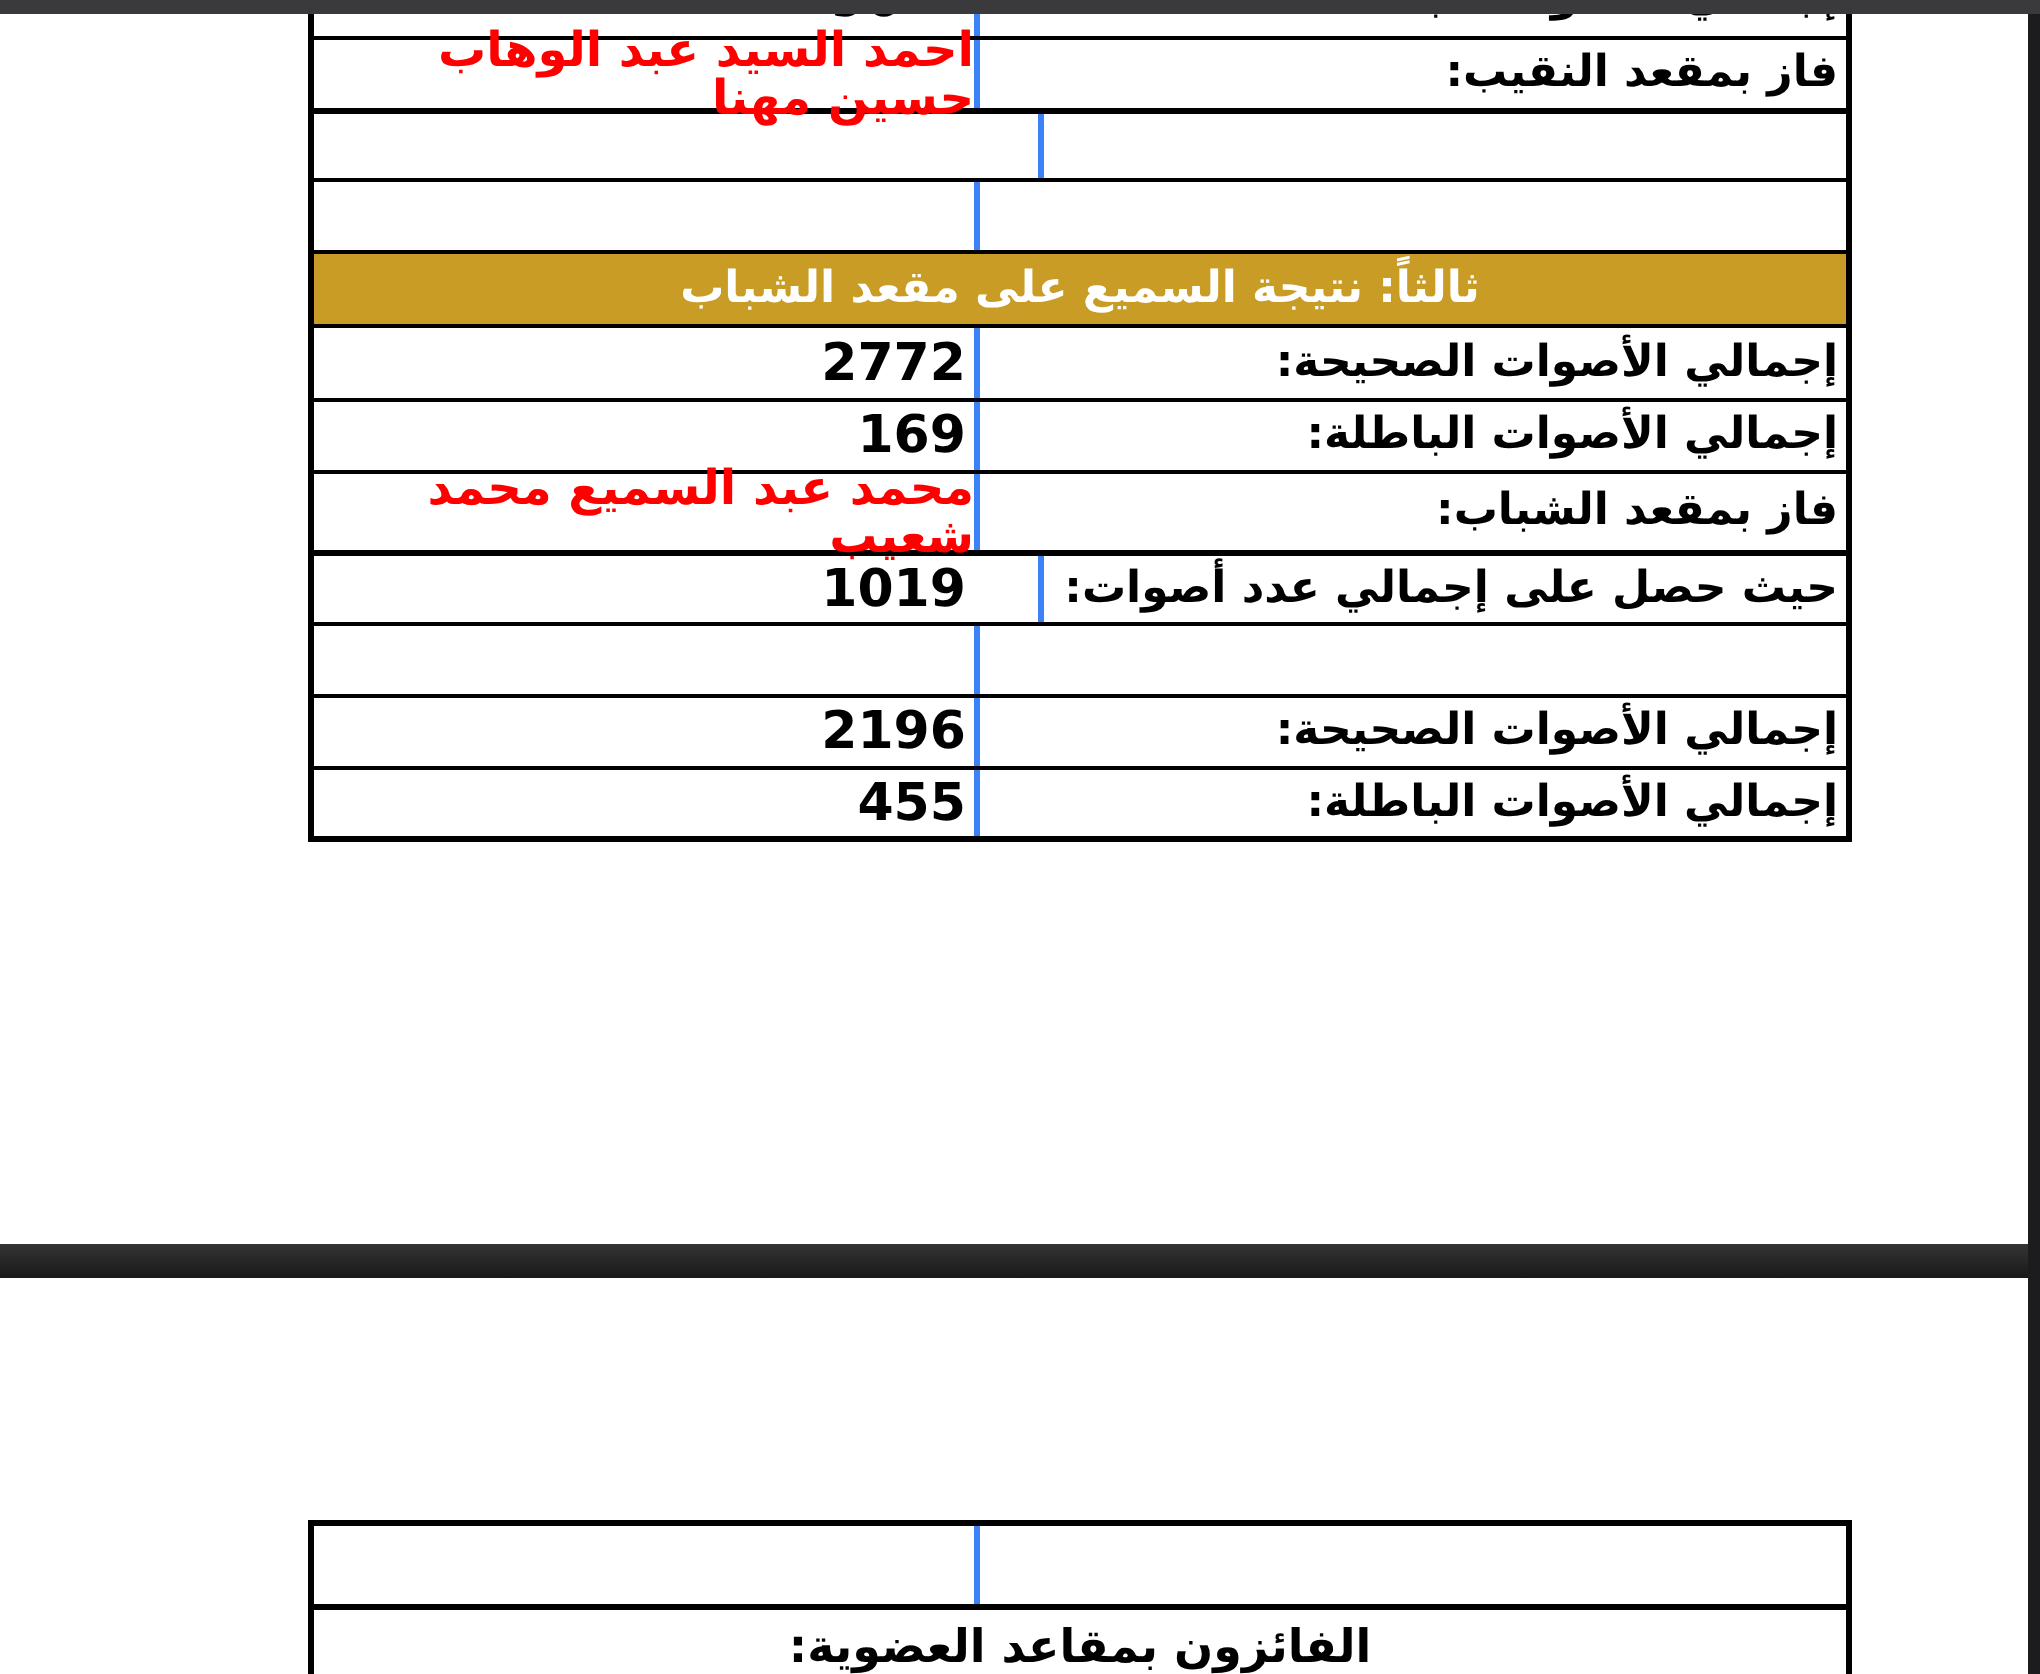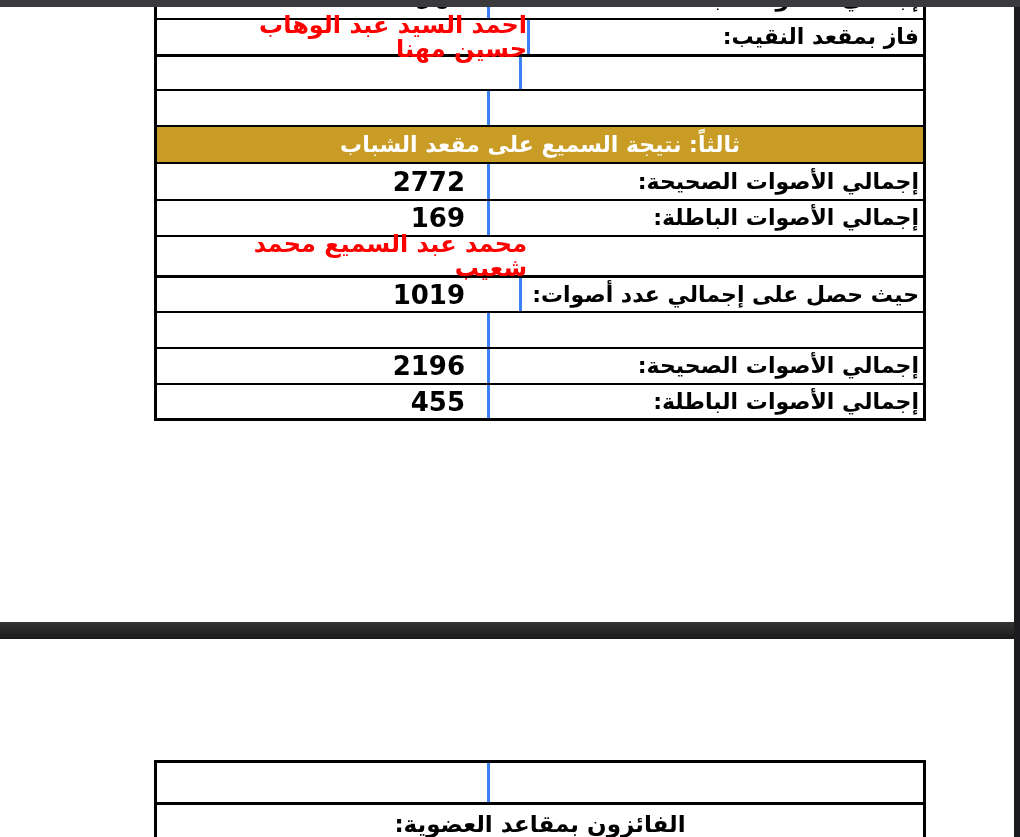--- a/index.html
+++ b/index.html
@@ -21,26 +21,26 @@
   .tbl2 { top:760px; border-top:3px solid #000; }
 
   .row { display:flex; width:100%; }
   .bt2 { border-top:2px solid #000; }
   .bt3 { border-top:3px solid #000;gap:32px; }
 
   .h11{height:11px}.h35{height:35px}.h36{height:36px}.h37{height:37px}
   .h39{height:39px}.h40{height:40px}.h60{height:60px}
 
   .val { width:330px; display:flex; align-items:center; justify-content:flex-end;
-         padding-right:22px; font-weight:bold; font-size:26px; line-height:1; }
+         padding-right:4px; font-weight:bold; font-size:26px; line-height:1; }
   .lbl { flex:1; display:flex; align-items:center; justify-content:flex-start;
          direction:rtl; border-left:3px solid #3b82f6; padding-right:4px;
          font-weight:bold; font-size:22px; line-height:1; white-space:nowrap; }
 
-  .red-name { justify-content:center; direction:rtl; color:#ff0000; font-size:24px; padding-right:0;margin-left:40px; }
+  .red-name { justify-content:center; direction:rtl; color:#ff0000; font-size:24px; padding-right:0; }
 
   .gold { background:#c99c26; color:#ffffff; display:flex; align-items:center; justify-content:center;
           direction:rtl; font-weight:bold; font-size:22px; line-height:1; white-space:nowrap; }
 
   .merged { display:flex; align-items:flex-start; justify-content:center; direction:rtl;
             font-weight:bold; font-size:23px; padding-top:8px; line-height:1; }
 
   
   .clip-cell { overflow:hidden; position:relative; }
   .clip-lbl  { position:absolute; top:-19px; right:4px; font-weight:bold; font-size:22px;
@@ -85,20 +85,21 @@
       <div class="lbl">إجمالي الأصوات الصحيحة:</div>
     </div>
 
     <div class="row bt2 h36">
       <div class="val">169</div>
       <div class="lbl">إجمالي الأصوات الباطلة:</div>
     </div>
 
     <div class="row bt2 h40">
       <div class="val red-name">محمد عبد السميع محمد شعيب</div>
+      <div class="lbl">فاز بمقعد الشباب:</div>
     </div>
 
     <div class="row bt3 h36">
       <div class="val">1019</div>
       <div class="lbl">حيث حصل على إجمالي عدد أصوات:</div>
     </div>
 
     <div class="row bt2 h36">
       <div class="val"></div>
       <div class="lbl"></div>

